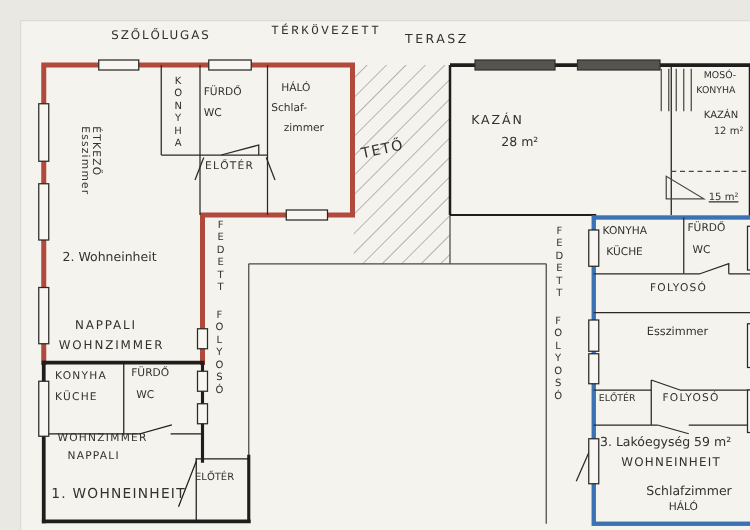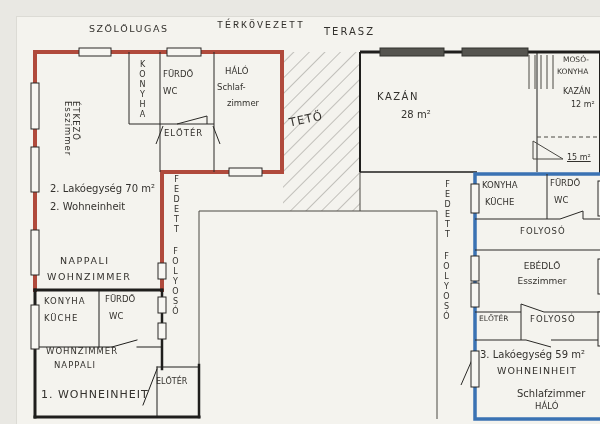--- a/index.html
+++ b/index.html
@@ -149,21 +149,20 @@
   <div class="lbl" style="left:200px;top:46px;font-size:8.5px;line-height:16px;">
     <span style="padding-left:8px;">HÁLÓ</span>
     <span>Schlaf-</span>
     <span style="padding-left:10px;text-align:center;">zimmer</span>
   </div>
   <div class="lbl vrot" style="left:46px;top:84px;font-size:8.5px;height:130px;">
     <span>ÉTKEZŐ</span>
     <span>Esszimmer</span>
   </div>
   <div class="lbl" style="left:147px;top:112px;font-size:8.5px;letter-spacing:1px;">ELŐTÉR</div>
-  <div class="lbl" style="left:33px;top:167px;font-size:10px;">2. Lakóegység 70 m²</div>
   <div class="lbl" style="left:33px;top:185px;font-size:10px;">2. Wohneinheit</div>
   <div class="lbl" style="left:30px;top:236px;font-size:9.5px;letter-spacing:1.5px;line-height:16px;">
     <span style="padding-left:13px;">NAPPALI</span>
     <span>WOHNZIMMER</span>
   </div>
 
   <div class="lbl" style="left:27px;top:276px;font-size:8.5px;letter-spacing:1px;line-height:17px;">
     <span>KONYHA</span>
     <span>KÜCHE</span>
   </div>
@@ -194,21 +193,20 @@
   <div class="lbl" style="left:465px;top:160px;font-size:8.5px;line-height:17px;">
     <span>KONYHA</span>
     <span style="padding-left:3px;">KÜCHE</span>
   </div>
   <div class="lbl" style="left:533px;top:158px;font-size:8.5px;line-height:17px;">
     <span>FÜRDŐ</span>
     <span style="padding-left:4px;">WC</span>
   </div>
   <div class="lbl" style="left:503px;top:210px;font-size:8.5px;letter-spacing:1px;">FOLYOSÓ</div>
   <div class="lbl" style="left:490px;top:242px;font-size:9px;line-height:15px;width:70px;text-align:center;">
-    <span>EBÉDLŐ</span>
     <span>Esszimmer</span>
   </div>
   <div class="lbl" style="left:462px;top:298px;font-size:7.5px;">ELŐTÉR</div>
   <div class="lbl" style="left:513px;top:298px;font-size:8.5px;letter-spacing:1px;">FOLYOSÓ</div>
   <div class="lbl" style="left:463px;top:333px;font-size:10px;">3. Lakóegység 59 m²</div>
   <div class="lbl" style="left:480px;top:349px;font-size:9.5px;letter-spacing:1px;">WOHNEINHEIT</div>
   <div class="lbl" style="left:500px;top:370px;font-size:10px;line-height:13px;">
     <span>Schlafzimmer</span>
     <span style="padding-left:18px;font-size:8.5px;">HÁLÓ</span>
   </div>

